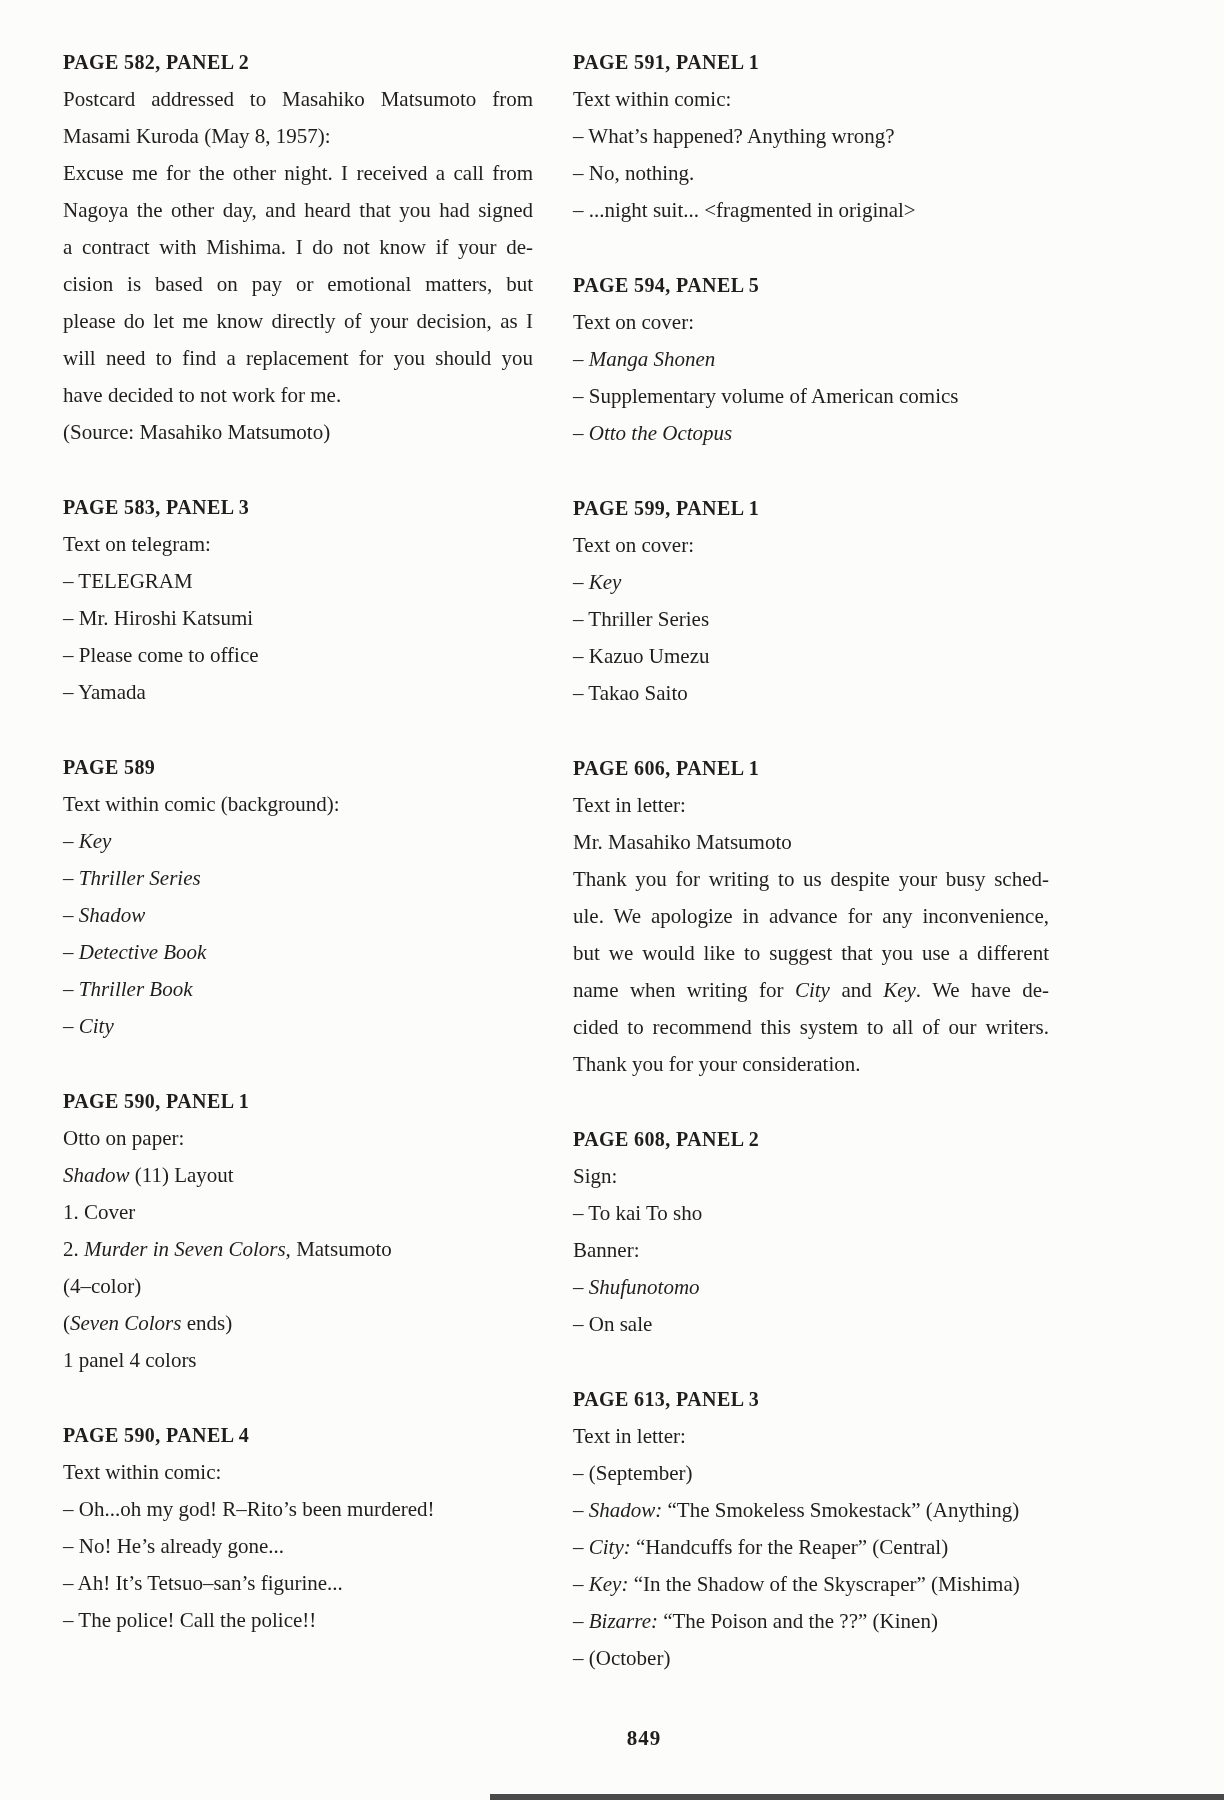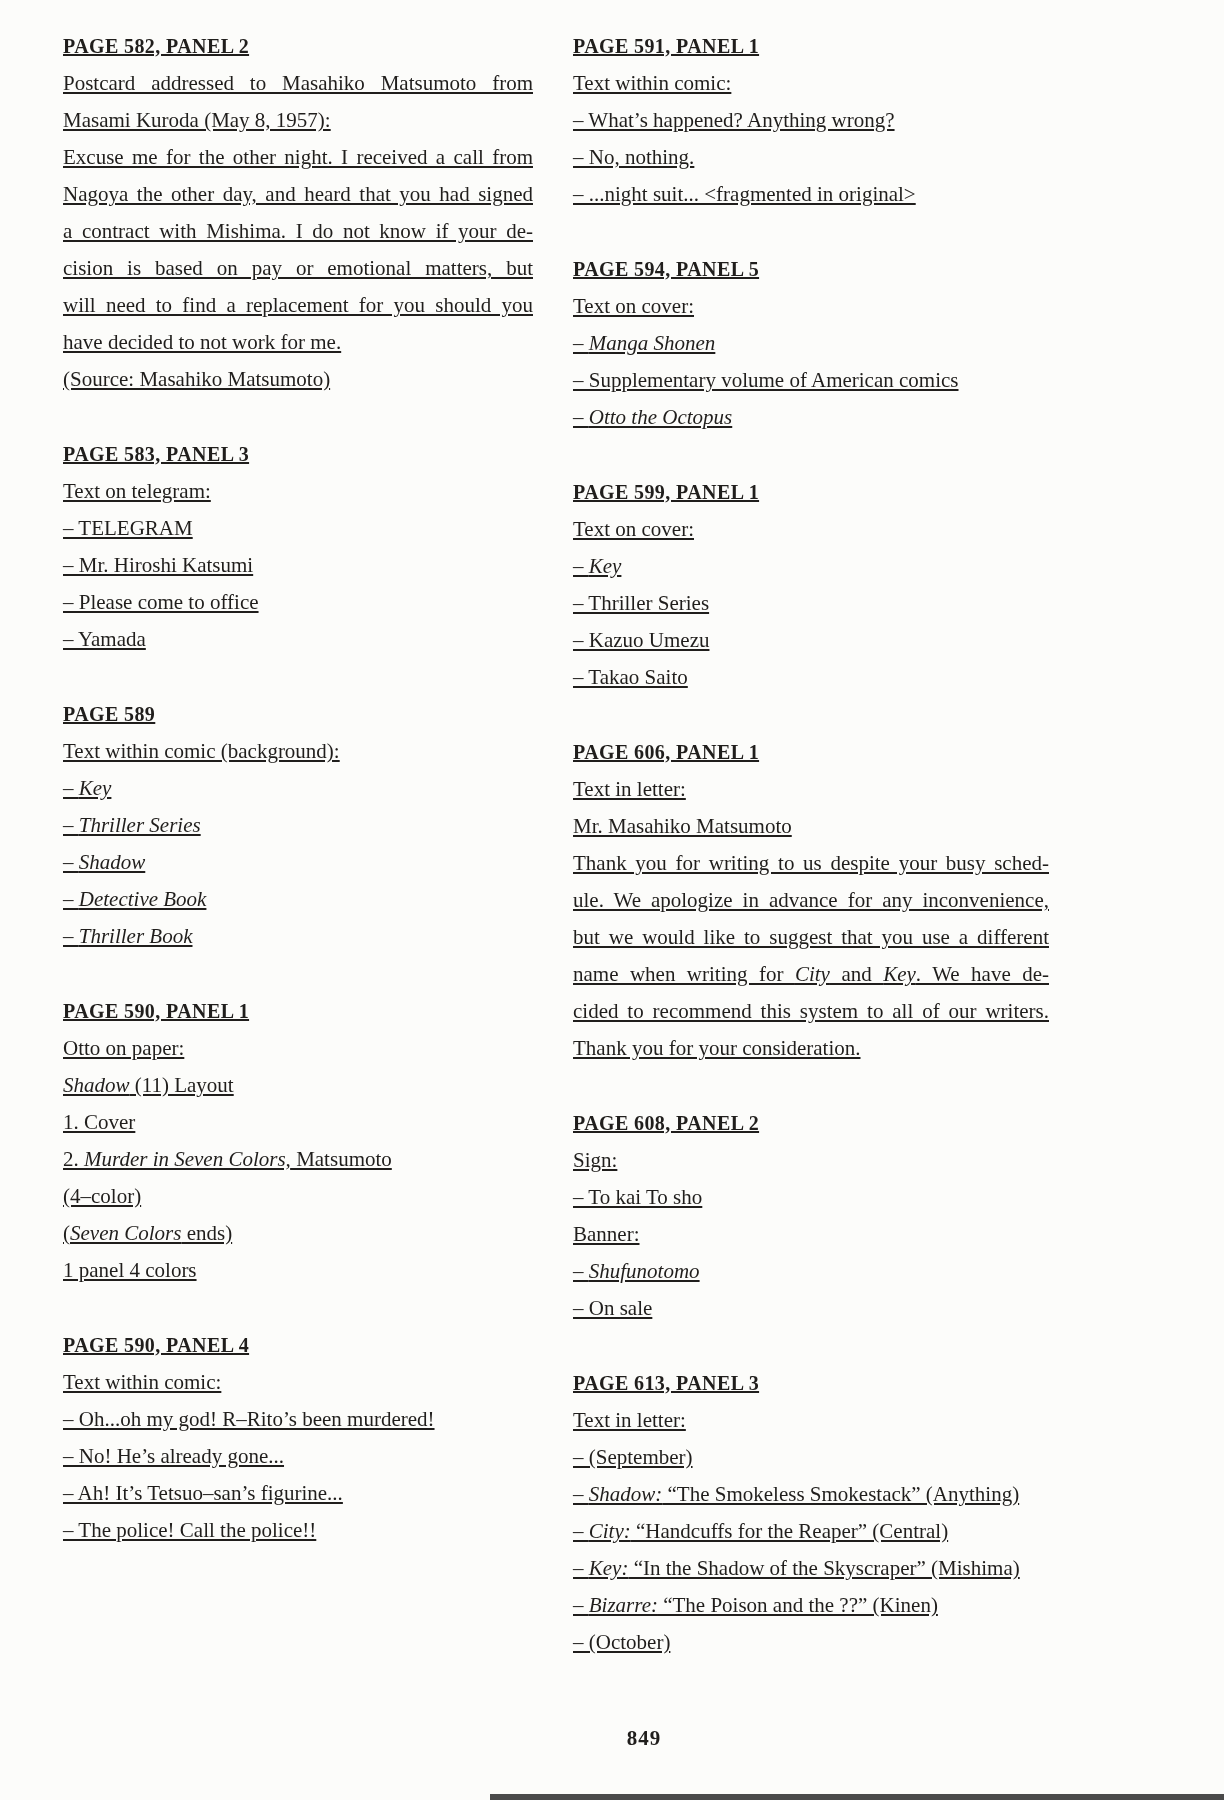--- a/index.html
+++ b/index.html
@@ -5,21 +5,21 @@
   html,body { margin:0; padding:0; background:#e8e8e8; }
   .page {
     position:relative;
     width:1224px; height:1800px;
     margin:0 auto;
     background:#fcfcfa;
     font-family:"Liberation Serif", serif;
     color:#201e1c;
     overflow:hidden;
   }
-  .col { position:absolute; top:28px;text-decoration:underline; }
+  .col { position:absolute; top:44px; }
   .col-left  { left:63px;  width:470px; }
   .col-right { left:565px; width:476px;margin-left:8px; }
   .section { margin:0 0 38px 0; }
   .heading {
     font-weight:bold;
     font-size:20px;
     line-height:37px;
     letter-spacing:0.4px;
     white-space:nowrap;
   }
@@ -55,40 +55,42 @@
 <div class="page">
   <div class="col col-left">
       <div class="section">
         <div class="heading">PAGE 582, PANEL 2</div>
         <div class="line just"><span class="">Postcard addressed to Masahiko Matsumoto from</span></div>
         <div class="line"><span class="">Masami Kuroda (May 8, 1957):</span></div>
         <div class="line just"><span class="">Excuse me for the other night. I received a call from</span></div>
         <div class="line just"><span class="">Nagoya the other day, and heard that you had signed</span></div>
         <div class="line just"><span class="">a contract with Mishima. I do not know if your de-</span></div>
         <div class="line just"><span class="">cision is based on pay or emotional matters, but</span></div>
+        <div class="line just"><span class="">please do let me know directly of your decision, as I</span></div>
         <div class="line just"><span class="">will need to find a replacement for you should you</span></div>
         <div class="line"><span class="">have decided to not work for me.</span></div>
         <div class="line"><span class="">(Source: Masahiko Matsumoto)</span></div>
       </div>
       <div class="section">
         <div class="heading">PAGE 583, PANEL 3</div>
         <div class="line"><span class="">Text on telegram:</span></div>
         <div class="line"><span class="">– TELEGRAM</span></div>
         <div class="line"><span class="">– Mr. Hiroshi Katsumi</span></div>
         <div class="line"><span class="">– Please come to office</span></div>
         <div class="line"><span class="">– Yamada</span></div>
       </div>
       <div class="section">
         <div class="heading">PAGE 589</div>
         <div class="line"><span class="">Text within comic (background):</span></div>
         <div class="line"><span class="">– </span><span class="it">Key</span></div>
         <div class="line"><span class="">– </span><span class="it">Thriller Series</span></div>
         <div class="line"><span class="">– </span><span class="it">Shadow</span></div>
         <div class="line"><span class="">– </span><span class="it">Detective Book</span></div>
         <div class="line"><span class="">– </span><span class="it">Thriller Book</span></div>
+        <div class="line"><span class="">– </span><span class="it">City</span></div>
       </div>
       <div class="section">
         <div class="heading">PAGE 590, PANEL 1</div>
         <div class="line"><span class="">Otto on paper:</span></div>
         <div class="line"><span class="it">Shadow</span><span class=""> (11) Layout</span></div>
         <div class="line"><span class="">1. Cover</span></div>
         <div class="line"><span class="">2. </span><span class="it">Murder in Seven Colors,</span><span class=""> Matsumoto</span></div>
         <div class="line"><span class="">(4–color)</span></div>
         <div class="line"><span class="">(</span><span class="it">Seven Colors</span><span class=""> ends)</span></div>
         <div class="line"><span class="">1 panel 4 colors</span></div>

